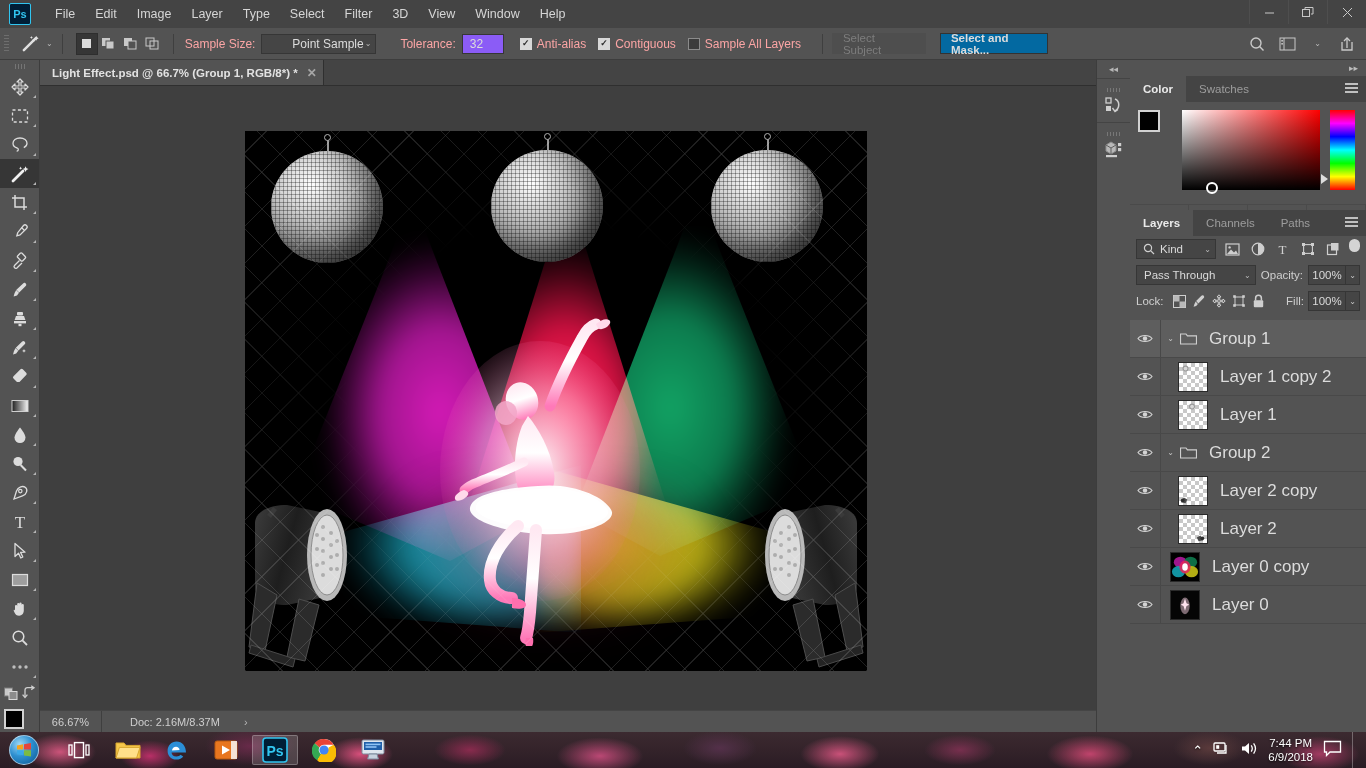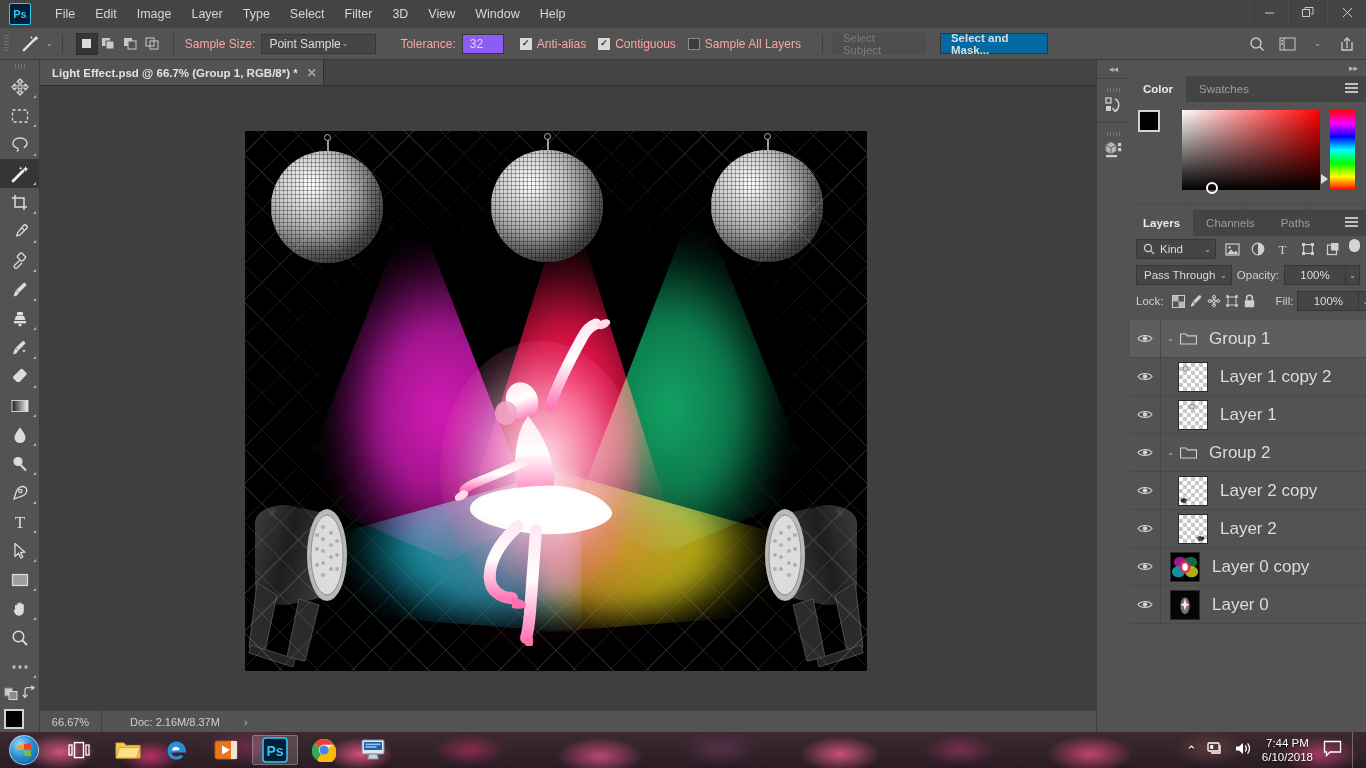--- a/index.html
+++ b/index.html
@@ -51,21 +51,21 @@
   .seg{ display:flex; margin-left:4px; }
   .seg-btn{
     width:22px; height:22px; display:flex; align-items:center; justify-content:center;
     background:#535353; border:1px solid transparent;
   }
   .seg-btn.active{ background:#363636; border-color:#2e2e2e; }
   .opt-label{ color:#fca5a5; font-size:12px; margin:0 6px 0 2px; }
   .select-box{
     height:20px; min-width:110px; background:#454545; border:1px solid #363636;
     color:#dcdcdc; font-size:12px; display:flex; align-items:center;
-    padding:0 4px 0 7px; justify-content:flex-start;
+    padding:0 4px 0 7px; justify-content:flex-end;
   }
   .num-box{
     height:20px; width:42px; background:#8b5cf6; border:1px solid #363636;
     color:#dcdcdc; font-size:12px; display:flex; align-items:center; padding-left:7px;
   }
   .cbox{ display:flex; align-items:center; margin-right:12px; }
   .cb{
     width:12px; height:12px; border:1px solid #8b8b8b; background:#3c3c3c;
     margin-right:5px; display:flex; align-items:center; justify-content:center;
     font-size:9px; color:#e8e8e8; line-height:1;
@@ -195,21 +195,21 @@
   .toggle-pill{ width:12px;height:20px;display:flex;align-items:flex-start;justify-content:center;}
   .toggle-pill i{ display:block;width:11px;height:13px;background:#d4d4d4;border-radius:6px; }
 
   .blendrow{ height:26px; display:flex; align-items:center; padding:0 6px; gap:5px; }
   .blendsel{
     width:128px;height:20px;background:#454545;border:1px solid #363636;display:flex;
     align-items:center;justify-content:space-between;padding:0 4px 0 7px;font-size:11.5px;color:#dadada;
   }
   .sm-label{ font-size:11.5px; color:#cfcfcf; }
   .valbox{
-    height:20px; width:62px; background:#454545;border:1px solid #363636;color:#dadada;
+    height:20px; width:38px; background:#454545;border:1px solid #363636;color:#dadada;
     font-size:11.5px; display:flex; align-items:center; justify-content:center;
   }
   .stepper{ width:14px;height:20px;background:#454545;border:1px solid #363636;border-left:none;
     display:flex;align-items:center;justify-content:center;color:#c9c9c9;font-size:8px;}
   .lockrow{ height:26px; display:flex; align-items:center; padding:0 6px; gap:4px; }
 
   .layerlist{ position:absolute; left:0; top:110px; width:236px; height:392px; overflow:hidden; }
   .lrow{
     height:38px; display:flex; align-items:center; border-bottom:1px solid #494949;
     background:#535353; position:relative;
@@ -1181,21 +1181,21 @@
       </span>
       <span class="tray-ico">
         <svg width="18" height="15" viewBox="0 0 18 15">
             <path d="M2 5.4 H5 L9 2 V13 L5 9.6 H2z" fill="#fff"></path>
             <path d="M11.2 4.4 a5.4 5.4 0 0 1 0 6.2" fill="none" stroke="#fff" stroke-width="1.3"></path>
             <path d="M13.6 2.4 a8.6 8.6 0 0 1 0 10.2" fill="none" stroke="#fff" stroke-width="1.3"></path>
           </svg>
       </span>
       <div class="clock">
         <div>7:44 PM</div>
-        <div>6/10/2018</div>
+        <div>6/9/2018</div>
       </div>
       <span class="tray-ico">
         <svg width="19" height="17" viewBox="0 0 19 17">
             <path d="M1.5 1.5 H17.5 V12 H7 L3.5 15.5 V12 H1.5z" fill="none" stroke="#fff" stroke-width="1.3"></path>
           </svg>
       </span>
       <div class="showdesk"></div>
     </div>
   </div>
 

